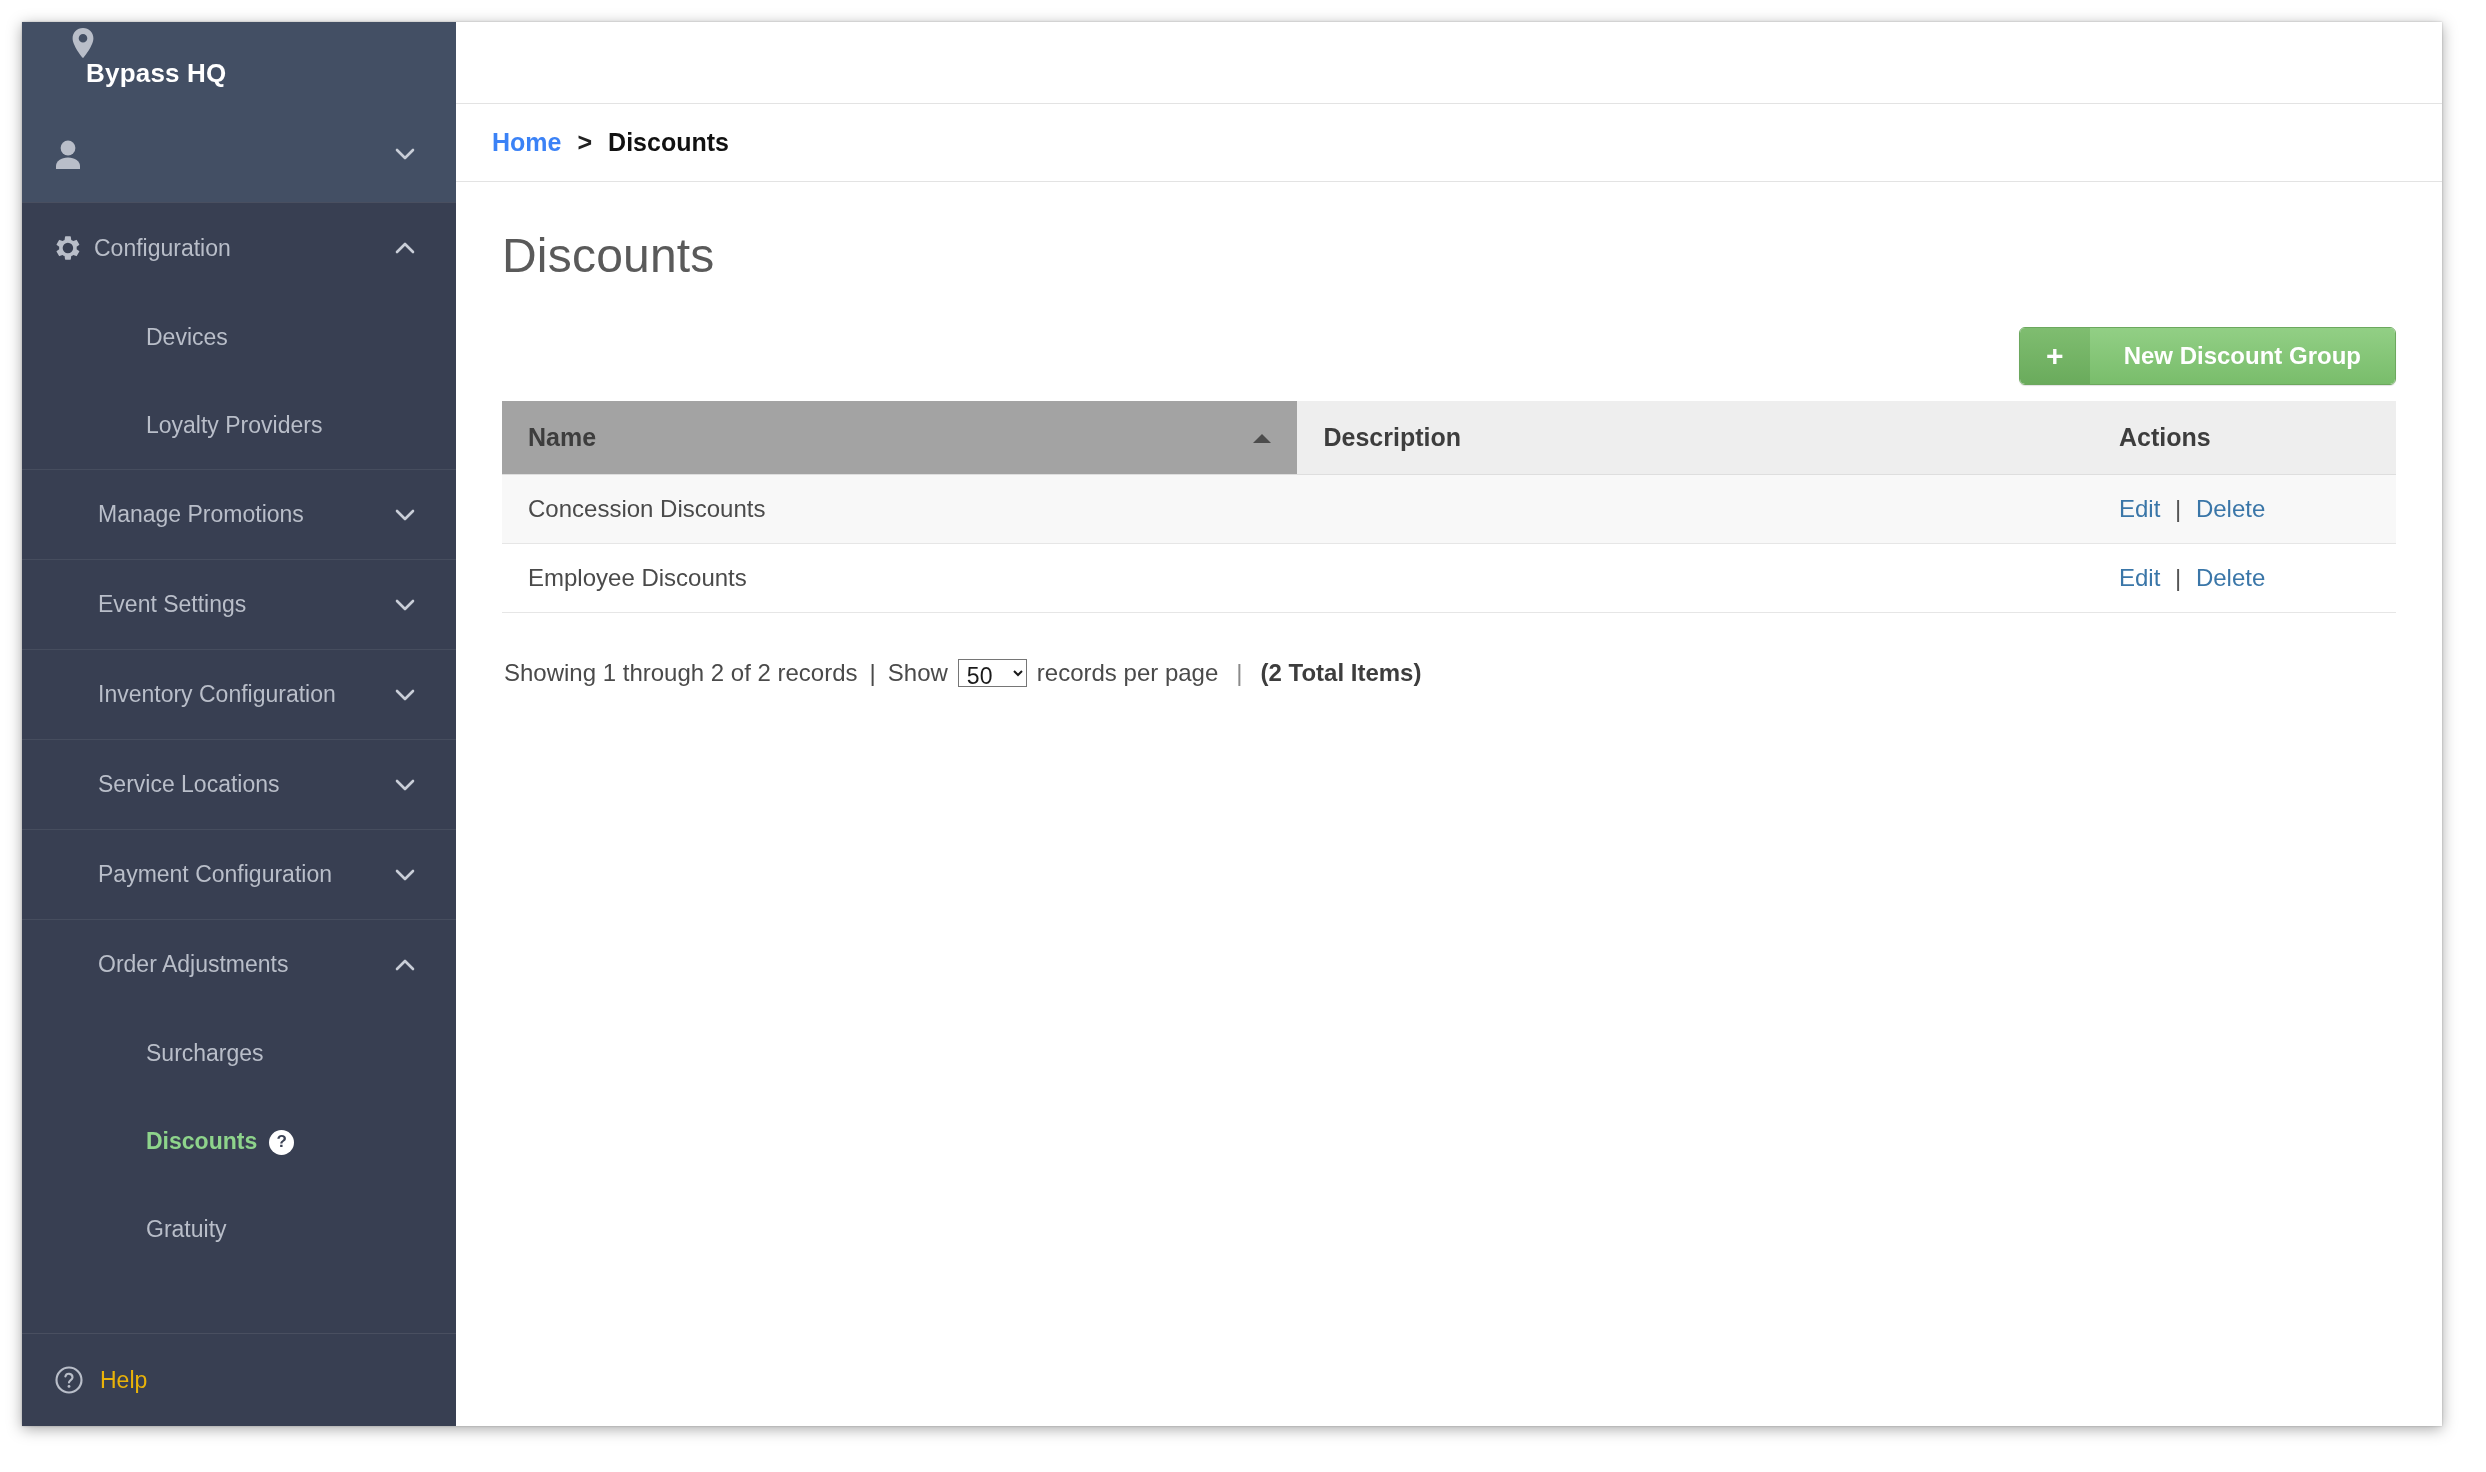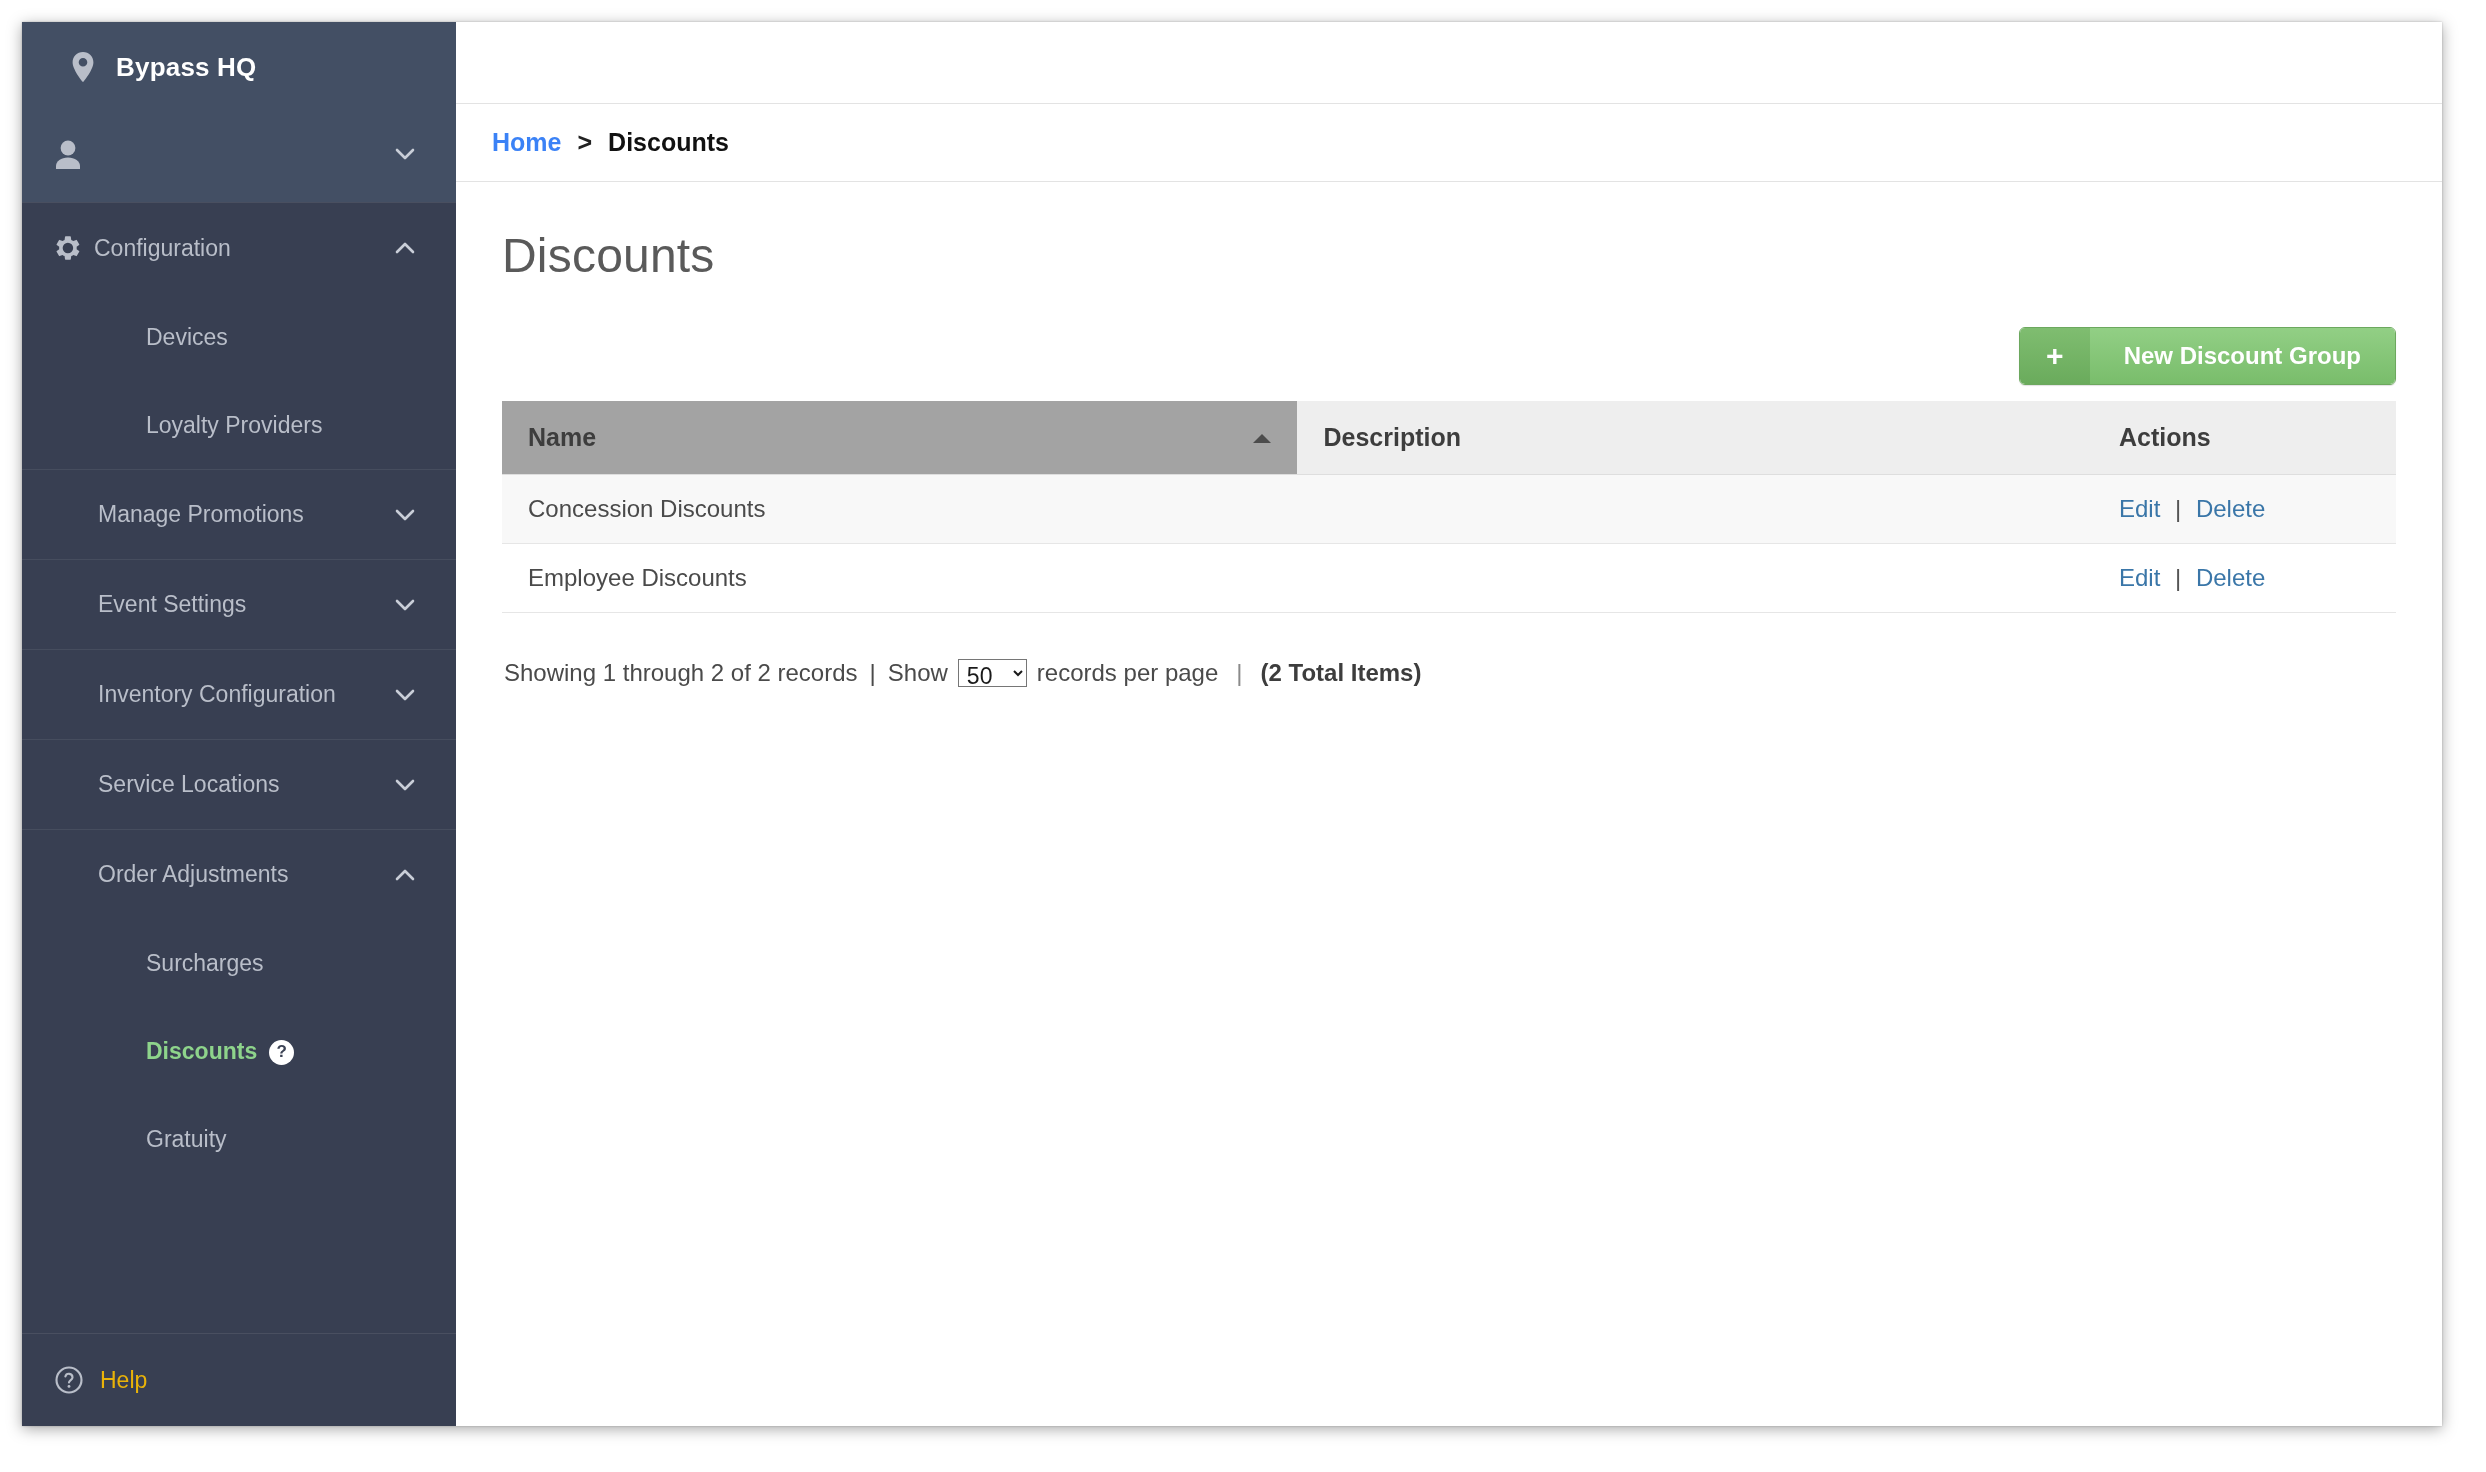--- a/index.html
+++ b/index.html
@@ -26,23 +26,24 @@
     width: 434px;
     flex: 0 0 434px;
     background: #383f52;
     display: flex;
     flex-direction: column;
     position: relative;
   }
   .sidebar-top { background: #434f64; padding-top: 6px; }
 
   .brand {
-    display: flex; align-items: center;
+    display: flex; 
     height: 78px;
     padding-left: 50px;
+    flex-direction: column;
   }
   .brand-pin { width: 30px; flex: 0 0 30px; display:flex; align-items:center; }
   .brand-name {
     color: #ffffff; font-size: 26px; font-weight: bold;
     letter-spacing: .2px; margin-left: 14px;
   }
 
   .user-row {
     display: flex; align-items: center;
     height: 96px;
@@ -281,20 +282,28 @@
 
       <div class="nav-group no-icon">
         <span class="nav-label">Service Locations</span>
         <span class="chev">
           <svg width="26" height="26" viewBox="0 0 26 26">
               <polyline points="5,9 13,17 21,9" fill="none" stroke="#c9ced8" stroke-width="2.6" stroke-linecap="round" stroke-linejoin="round"></polyline>
             </svg>
         </span>
       </div>
 
+      <div class="nav-group no-icon">
+        <span class="nav-label">Payment Configuration</span>
+        <span class="chev">
+          <svg width="26" height="26" viewBox="0 0 26 26">
+              <polyline points="5,9 13,17 21,9" fill="none" stroke="#c9ced8" stroke-width="2.6" stroke-linecap="round" stroke-linejoin="round"></polyline>
+            </svg>
+        </span>
+      </div>
 
       <div class="nav-group no-icon">
         <span class="nav-label">Order Adjustments</span>
         <span class="chev">
           <svg width="26" height="26" viewBox="0 0 26 26">
               <polyline points="5,17 13,9 21,17" fill="none" stroke="#c9ced8" stroke-width="2.6" stroke-linecap="round" stroke-linejoin="round"></polyline>
             </svg>
         </span>
       </div>
       <div class="nav-sub">

